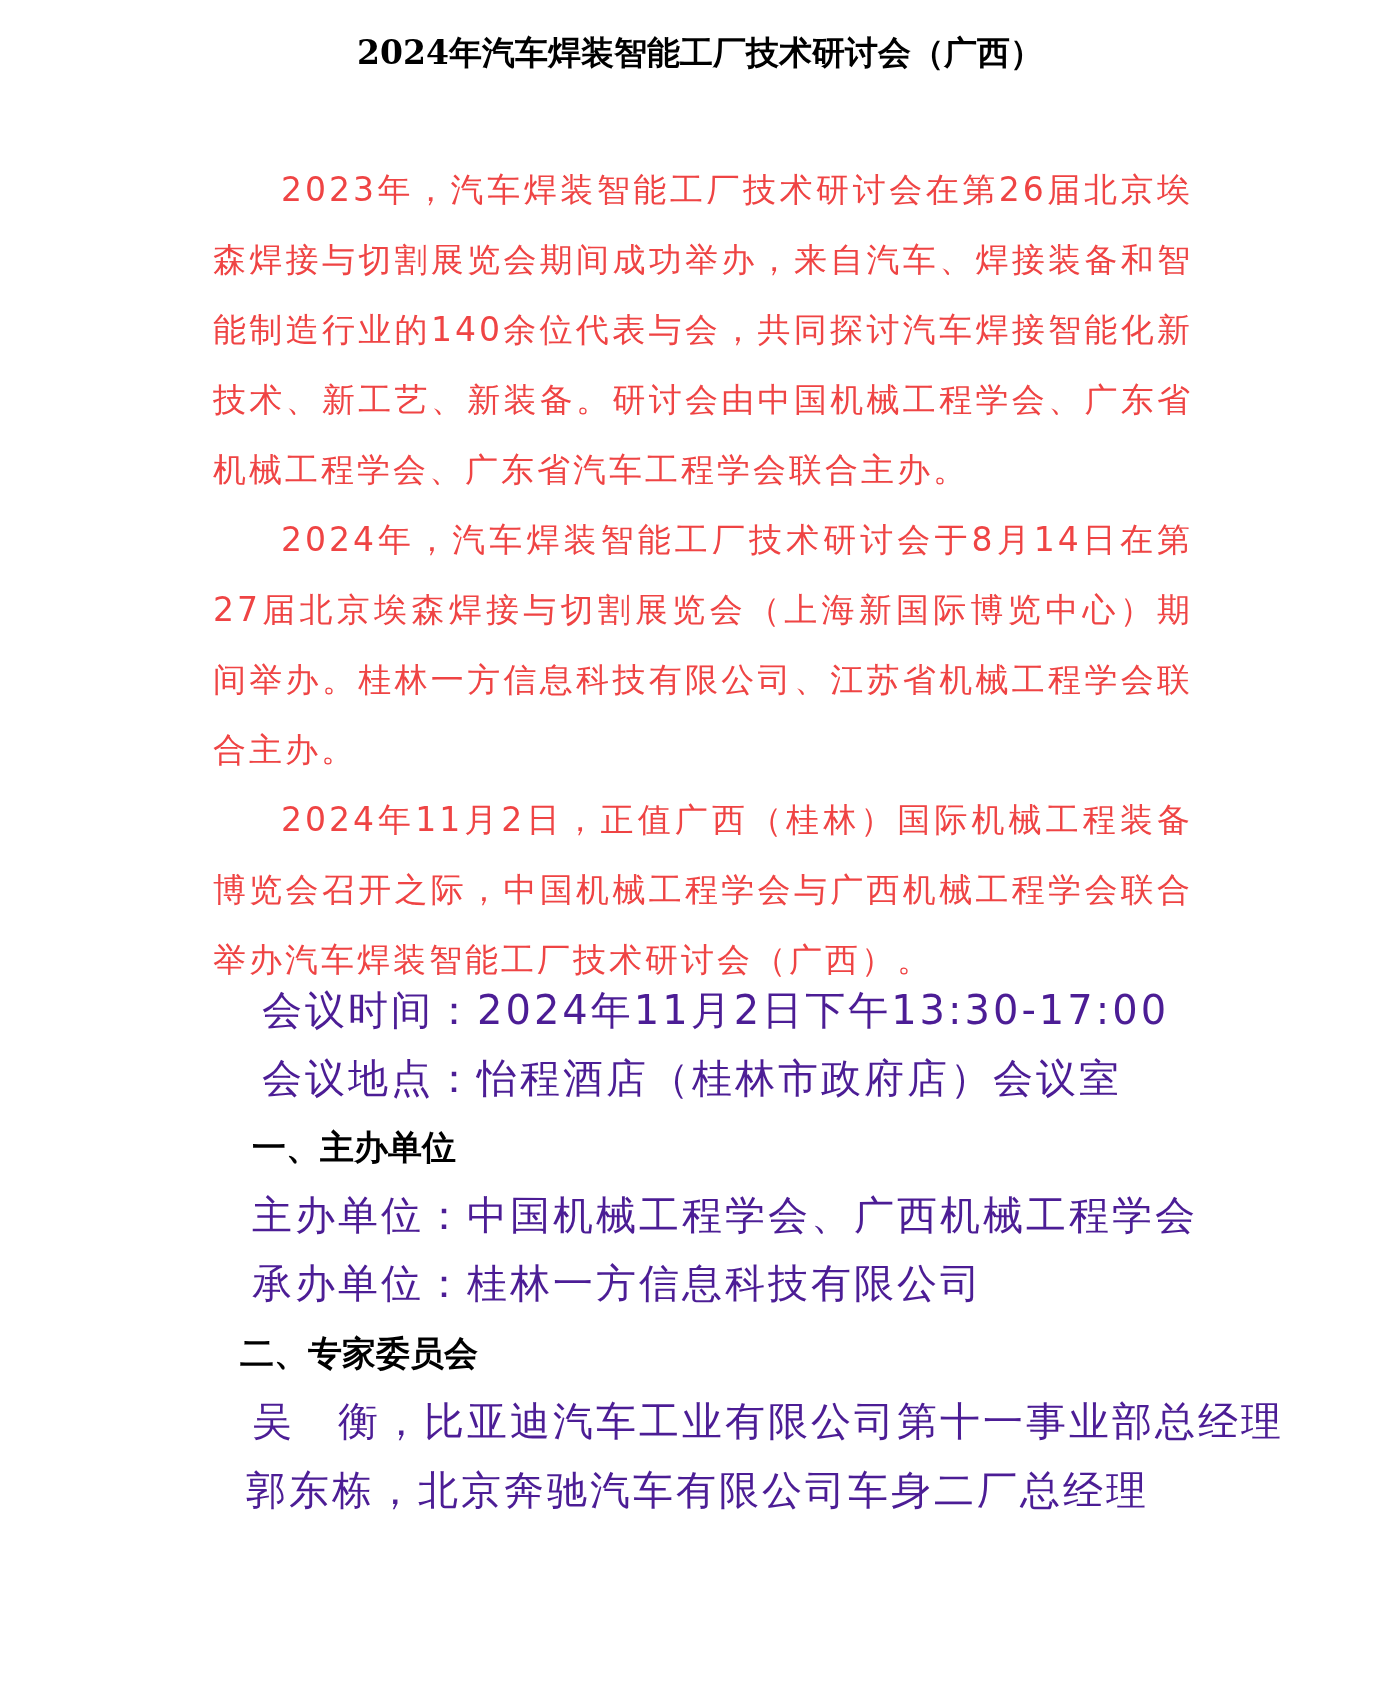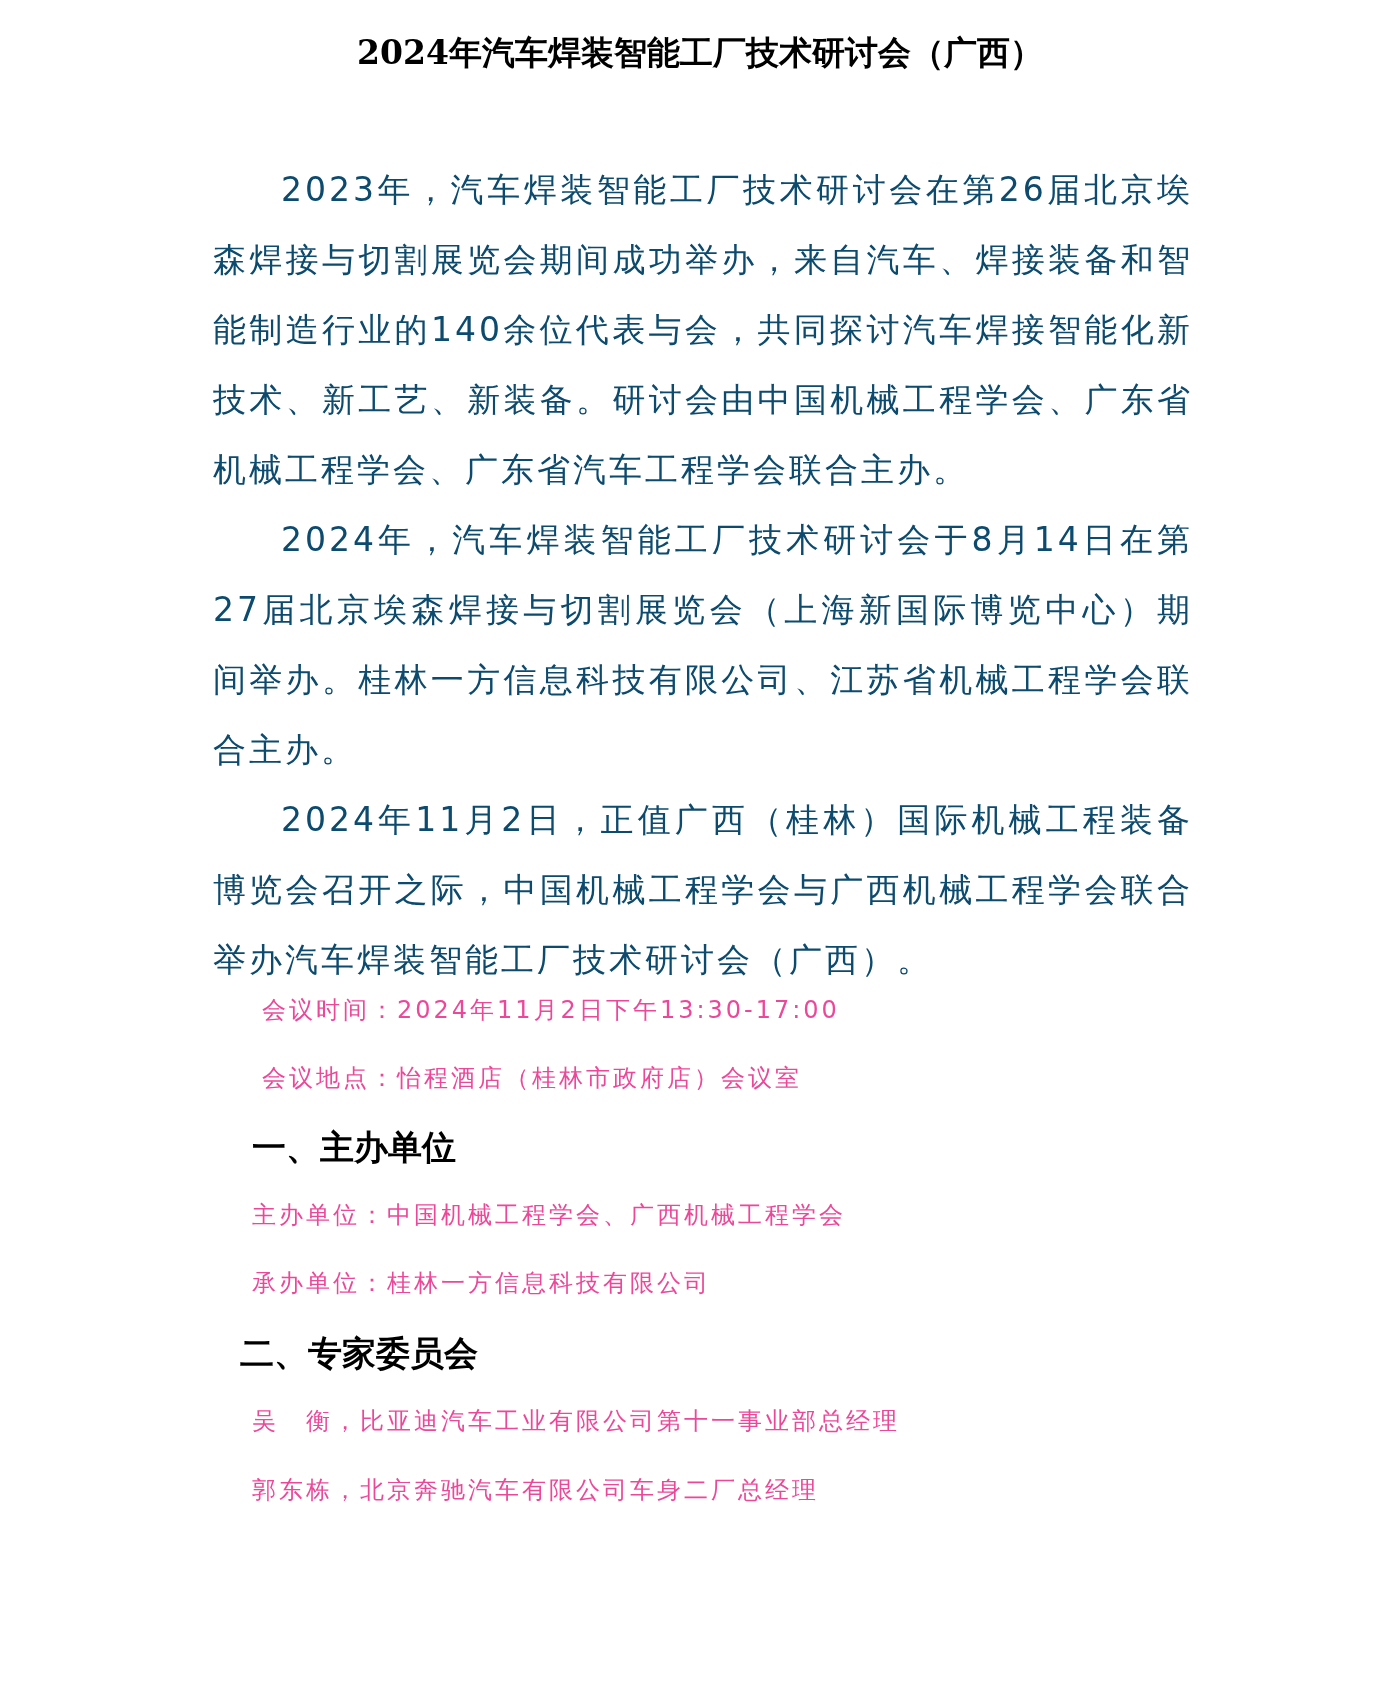--- a/index.html
+++ b/index.html
@@ -37,33 +37,33 @@
     }
     .body-text {
       position: absolute;
       left: 213px;
       width: 980px;
       font-size: 33px;
       line-height: 70px;
       letter-spacing: 3px;
       text-align: justify;
       text-align-last: left;
-      color: #0c4a6e;
+      color: #ef4444;
     }
     .para {
       margin: 0;
       text-indent: 68px;
     }
     .single-line {
       position: absolute;
-      font-size: 24px;
+      font-size: 40px;
       line-height: 70px;
       letter-spacing: 3px;
       white-space: nowrap;
-      color: #ec4899;
+      color: #4c1d95;
     }
     .heading {
       position: absolute;
       font-size: 34px;
       line-height: 70px;
       font-weight: bold;
       white-space: nowrap;
       color: #000000;
     }
   </style>
@@ -82,15 +82,15 @@
 
   <div class="single-line" style="left:262px; top:975px;">会议时间：2024年11月2日下午13:30-17:00</div>
   <div class="single-line" style="left:262px; top:1043px;">会议地点：怡程酒店（桂林市政府店）会议室</div>
 
   <div class="heading" style="left:252px; top:1112px;">一、主办单位</div>
   <div class="single-line" style="left:252px; top:1180px;">主办单位：中国机械工程学会、广西机械工程学会</div>
   <div class="single-line" style="left:252px; top:1248px;">承办单位：桂林一方信息科技有限公司</div>
 
   <div class="heading" style="left:240px; top:1318px;">二、专家委员会</div>
   <div class="single-line" style="left:252px; top:1386px;">吴　衡，比亚迪汽车工业有限公司第十一事业部总经理</div>
-  <div class="single-line" style="left:252px; top:1455px;text-align:right;">郭东栋，北京奔驰汽车有限公司车身二厂总经理</div>
+  <div class="single-line" style="left:246px; top:1455px;text-align:right;">郭东栋，北京奔驰汽车有限公司车身二厂总经理</div>
 
 </div>
 
 </body></html>

